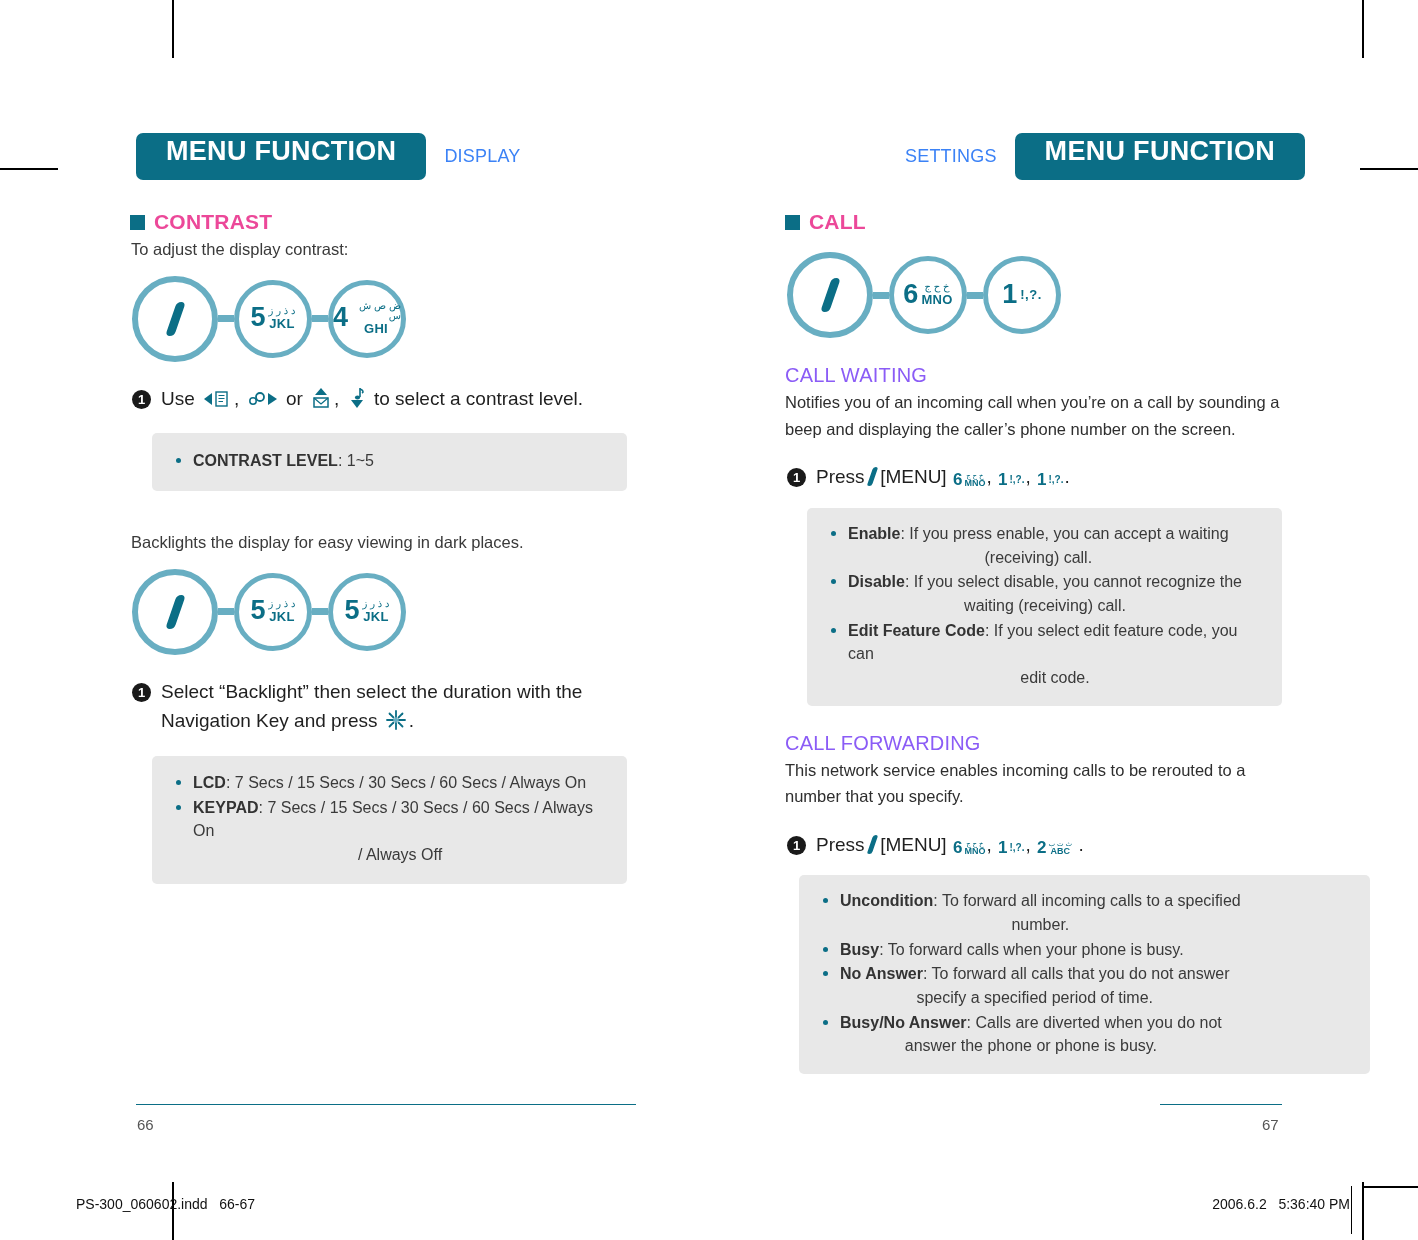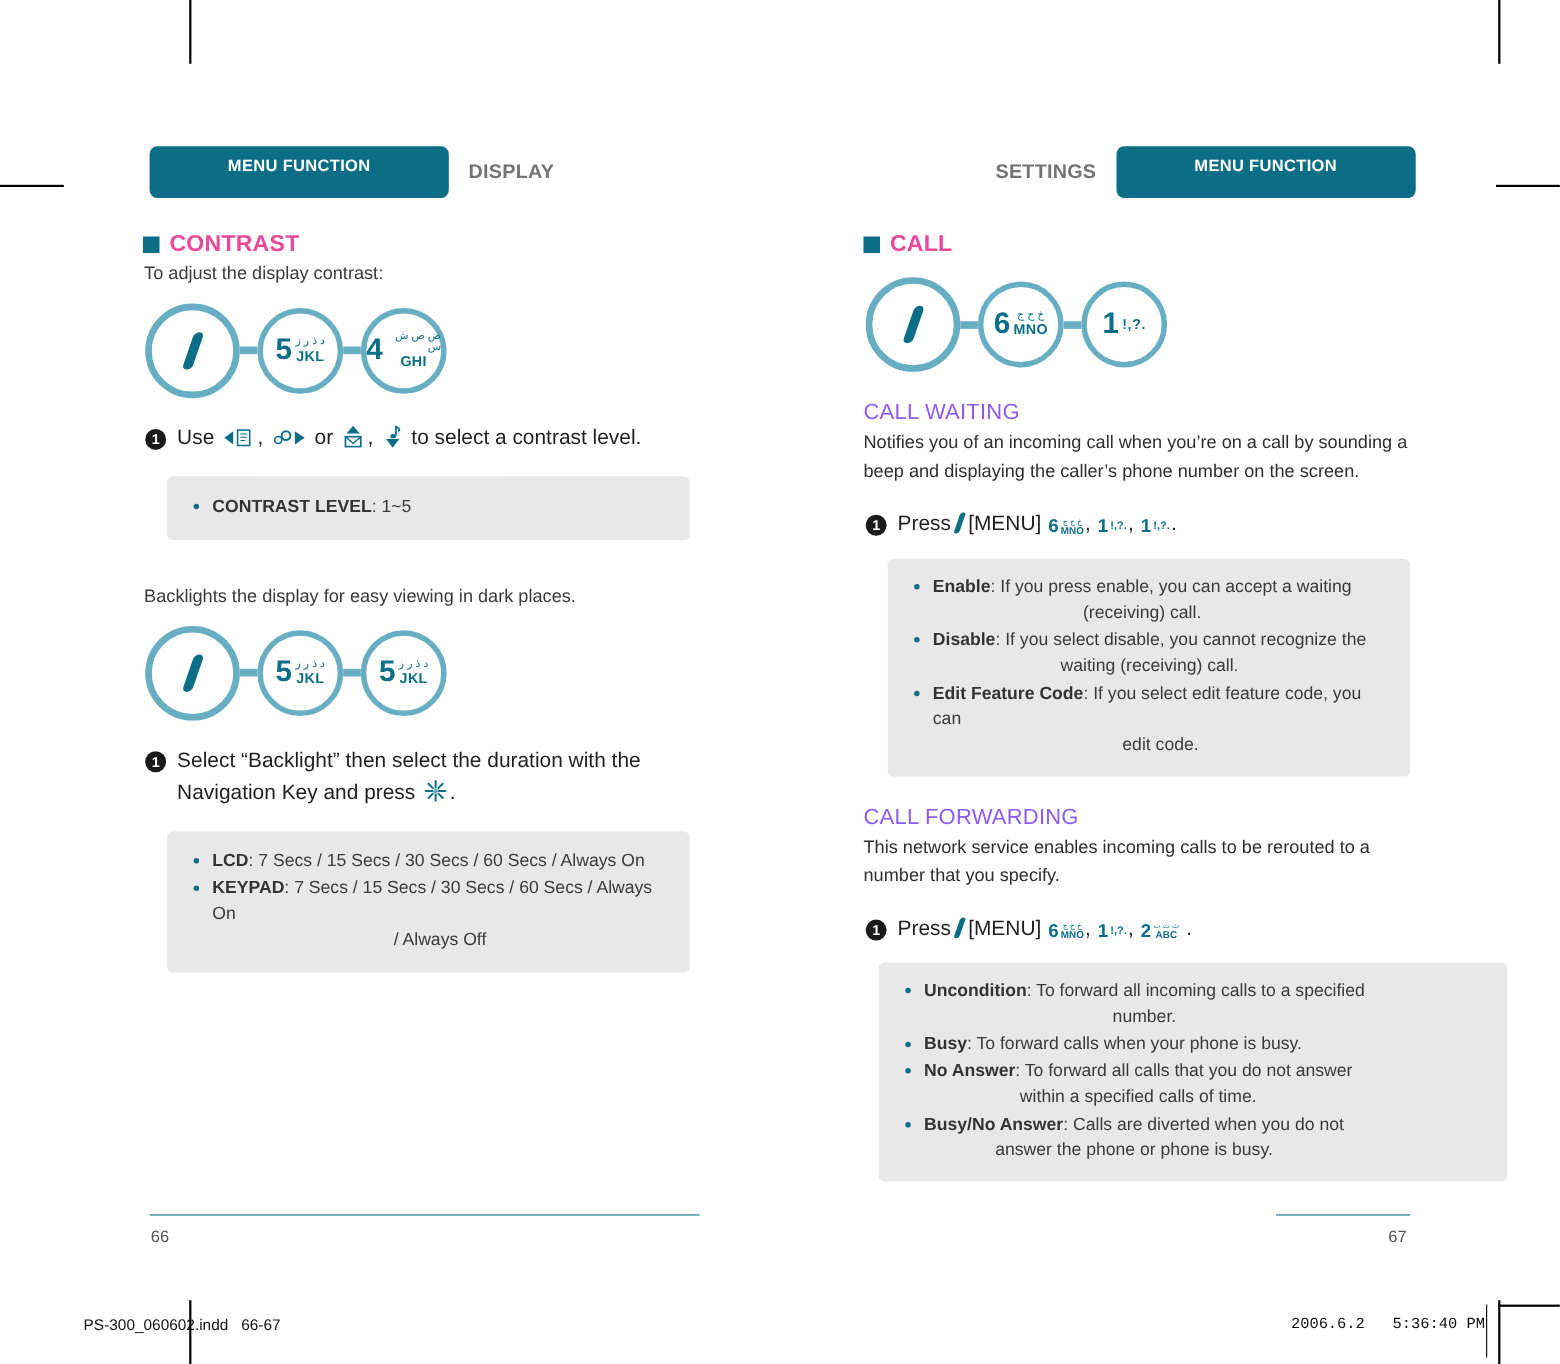--- a/index.html
+++ b/index.html
@@ -35,35 +35,35 @@
     display: flex;
     align-items: center;
     height: 36px;
   }
   .hdr.left  { left: 136px; }
   .hdr.right { left: 905px; }
 
   .hdr-pill {
     background: #0b6e86;
     color: #ffffff;
-    font-size: 15px;
+    font-size: 27px;
     font-weight: bold;
     letter-spacing: .3px;
     border-radius: 7px;
     padding: 0 30px;
     height: 47px;
     line-height: 36px;
     box-sizing: border-box;
     text-align: center;
     min-width: 272px;
   }
   .hdr-sub {
-    color: #737373;
+    color: #3b82f6;
     font-size: 18px;
-    font-weight: bold;
+    font-weight: normal;
     letter-spacing: .2px;
   }
   .hdr.left .hdr-sub  { margin-left: 18px; }
   .hdr.right .hdr-sub { margin-right: 18px; }
 
   
   .sec-head {
     display: flex;
     align-items: center;
     gap: 9px;
@@ -281,21 +281,21 @@
   }
 
   .fileline {
     position: absolute;
     bottom: 28px;
     font-size: 14px;
     color: #111;
     font-family: "Liberation Sans", sans-serif;
   }
   .fileline.l { left: 76px; }
-  .fileline.r { right: 68px; font-family: Liberation Mono, monospace; }
+  .fileline.r { right: 68px; }
   .foot-rule {
     position: absolute;
     background: #000;
   }
 </style>
 </head>
 <body>
 
 <div class="crop v" style="left:172px; top:0;"></div>
 <div class="crop h" style="left:0; top:168px;"></div>
@@ -574,21 +574,21 @@
       <div class="note-row">
         <span class="note-bullet"></span>
         <span><span class="note-label">Uncondition</span><span>: To forward all incoming calls to a specified</span><span class="note-cont">number.</span></span>
       </div>
       <div class="note-row">
         <span class="note-bullet"></span>
         <span><span class="note-label">Busy</span><span>: To forward calls when your phone is busy.</span></span>
       </div>
       <div class="note-row">
         <span class="note-bullet"></span>
-        <span><span class="note-label">No Answer</span><span>: To forward all calls that you do not answer</span><span class="note-cont">within a specified calls of time.</span></span>
+        <span><span class="note-label">No Answer</span><span>: To forward all calls that you do not answer</span><span class="note-cont">specify a specified period of time.</span></span>
       </div>
       <div class="note-row">
         <span class="note-bullet"></span>
         <span><span class="note-label">Busy/No Answer</span><span>: Calls are diverted when you do not</span><span class="note-cont">answer the phone or phone is busy.</span></span>
       </div>
     </div>
   </div>
 </div>
 
 <div class="pg-rule" style="left:136px; top:1104px; width:500px;"></div>

